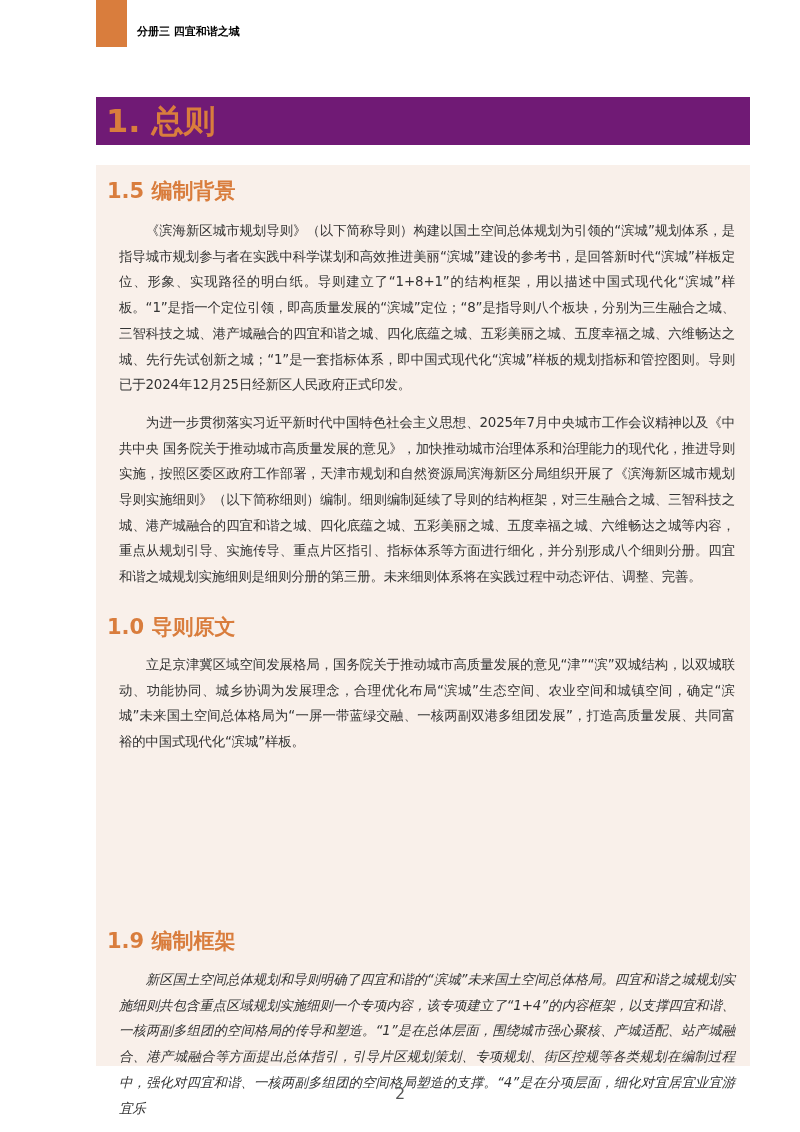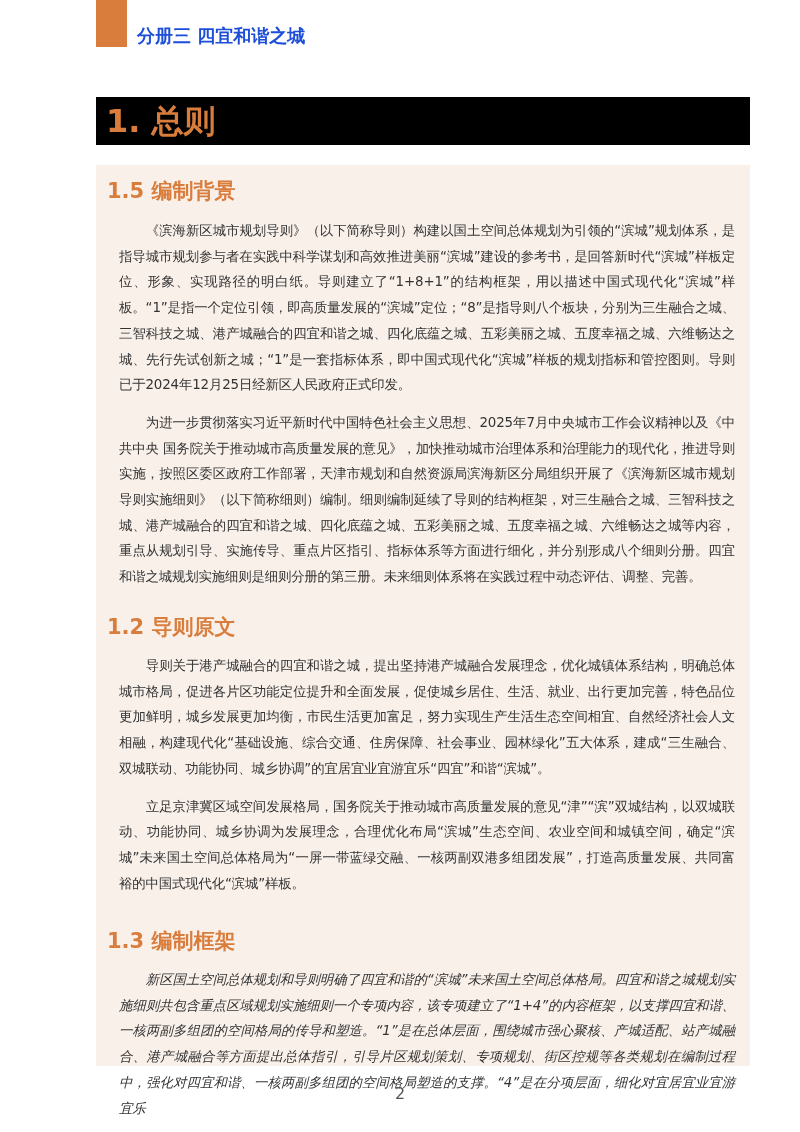--- a/index.html
+++ b/index.html
@@ -2,22 +2,22 @@
 <html><head>
 <meta charset="utf-8">
 <style>
   html, body { margin: 0; padding: 0; }
   body {
     width: 800px; height: 1132px; background: #ffffff; position: relative; overflow: hidden;
     font-family: "DejaVu Sans", "Liberation Sans", sans-serif;
     color: #333333;
   }
   .hdr-bar { position: absolute; left: 96px; top: 0; width: 31px; height: 47px; background: #d97d3d; }
-  .hdr-label { position: absolute; left: 137px; top: 24px; font-size: 18px; font-weight: bold; color: #1d4ed8; letter-spacing: 0px; }
-  .title-band { position: absolute; left: 96px; top: 97px; width: 654px; height: 48px; background: #000000; }
+  .hdr-label { position: absolute; left: 137px; top: 24px; font-size: 11px; font-weight: bold; color: #000000; letter-spacing: 0px; }
+  .title-band { position: absolute; left: 96px; top: 97px; width: 654px; height: 48px; background: #701a75; }
   .title-band h1 { margin: 0; position: absolute; left: 10px; top: 4px; font-size: 32px; font-weight: bold; color: #d97d3d; line-height: 40px; }
   .beige { position: absolute; left: 96px; top: 165px; width: 654px; height: 901px; background: #f9f0ea; }
   .content { position: absolute; left: 107px; top: 175px; width: 640px; }
   h2 { margin: 0; font-size: 21px; font-weight: bold; color: #d97d3d; line-height: 32px; height: 32px; }
   p { margin: 12px; font-size: 13.4px; line-height: 25.7px; text-indent: 2em; text-align: justify; letter-spacing: -0.15px; }
   .s1 { position: absolute; top: 0; left: 0; width: 640px; }
   .s1 p.first { margin-top: 11px; }
   .s1 p.second { margin-top: 9px; }
   .s2 { position: absolute; top: 436px; left: 0; width: 640px; }
   .s2 p.first { margin-top: 10px; }
@@ -39,24 +39,23 @@
 <div class="beige"></div>
 
 <div class="content">
   <section class="s1">
     <h2>1.5 编制背景</h2>
     <p class="first">《滨海新区城市规划导则》（以下简称导则）构建以国土空间总体规划为引领的“滨城”规划体系，是指导城市规划参与者在实践中科学谋划和高效推进美丽“滨城”建设的参考书，是回答新时代“滨城”样板定位、形象、实现路径的明白纸。导则建立了“1+8+1”的结构框架，用以描述中国式现代化“滨城”样板。“1”是指一个定位引领，即高质量发展的“滨城”定位；“8”是指导则八个板块，分别为三生融合之城、三智科技之城、港产城融合的四宜和谐之城、四化底蕴之城、五彩美丽之城、五度幸福之城、六维畅达之城、先行先试创新之城；“1”是一套指标体系，即中国式现代化“滨城”样板的规划指标和管控图则。导则已于2024年12月25日经新区人民政府正式印发。</p>
     <p class="second">为进一步贯彻落实习近平新时代中国特色社会主义思想、2025年7月中央城市工作会议精神以及《中共中央 国务院关于推动城市高质量发展的意见》，加快推动城市治理体系和治理能力的现代化，推进导则实施，按照区委区政府工作部署，天津市规划和自然资源局滨海新区分局组织开展了《滨海新区城市规划导则实施细则》（以下简称细则）编制。细则编制延续了导则的结构框架，对三生融合之城、三智科技之城、港产城融合的四宜和谐之城、四化底蕴之城、五彩美丽之城、五度幸福之城、六维畅达之城等内容，重点从规划引导、实施传导、重点片区指引、指标体系等方面进行细化，并分别形成八个细则分册。四宜和谐之城规划实施细则是细则分册的第三册。未来细则体系将在实践过程中动态评估、调整、完善。</p>
   </section>
 
   <section class="s2">
-    <h2>1.2 导则原文</h2>
-    <p class="first">导则关于港产城融合的四宜和谐之城，提出坚持港产城融合发展理念，优化城镇体系结构，明确总体城市格局，促进各片区功能定位提升和全面发展，促使城乡居住、生活、就业、出行更加完善，特色品位更加鲜明，城乡发展更加均衡，市民生活更加富足，努力实现生产生活生态空间相宜、自然经济社会人文相融，构建现代化“基础设施、综合交通、住房保障、社会事业、园林绿化”五大体系，建成“三生融合、双城联动、功能协同、城乡协调”的宜居宜业宜游宜乐“四宜”和谐“滨城”。</p>
+    <h2>1.0 导则原文</h2>
     <p class="second">立足京津冀区域空间发展格局，国务院关于推动城市高质量发展的意见“津”“滨”双城结构，以双城联动、功能协同、城乡协调为发展理念，合理优化布局“滨城”生态空间、农业空间和城镇空间，确定“滨城”未来国土空间总体格局为“一屏一带蓝绿交融、一核两副双港多组团发展”，打造高质量发展、共同富裕的中国式现代化“滨城”样板。</p>
   </section>
 
   <section class="s3">
-    <h2>1.3 编制框架</h2>
+    <h2>1.9 编制框架</h2>
     <p class="first">新区国土空间总体规划和导则明确了四宜和谐的“滨城”未来国土空间总体格局。四宜和谐之城规划实施细则共包含重点区域规划实施细则一个专项内容，该专项建立了“1+4”的内容框架，以支撑四宜和谐、一核两副多组团的空间格局的传导和塑造。“1”是在总体层面，围绕城市强心聚核、产城适配、站产城融合、港产城融合等方面提出总体指引，引导片区规划策划、专项规划、街区控规等各类规划在编制过程中，强化对四宜和谐、一核两副多组团的空间格局塑造的支撑。“4”是在分项层面，细化对宜居宜业宜游宜乐</p>
   </section>
 </div>
 
 <div class="page-num">2</div>
 
 </body></html>

